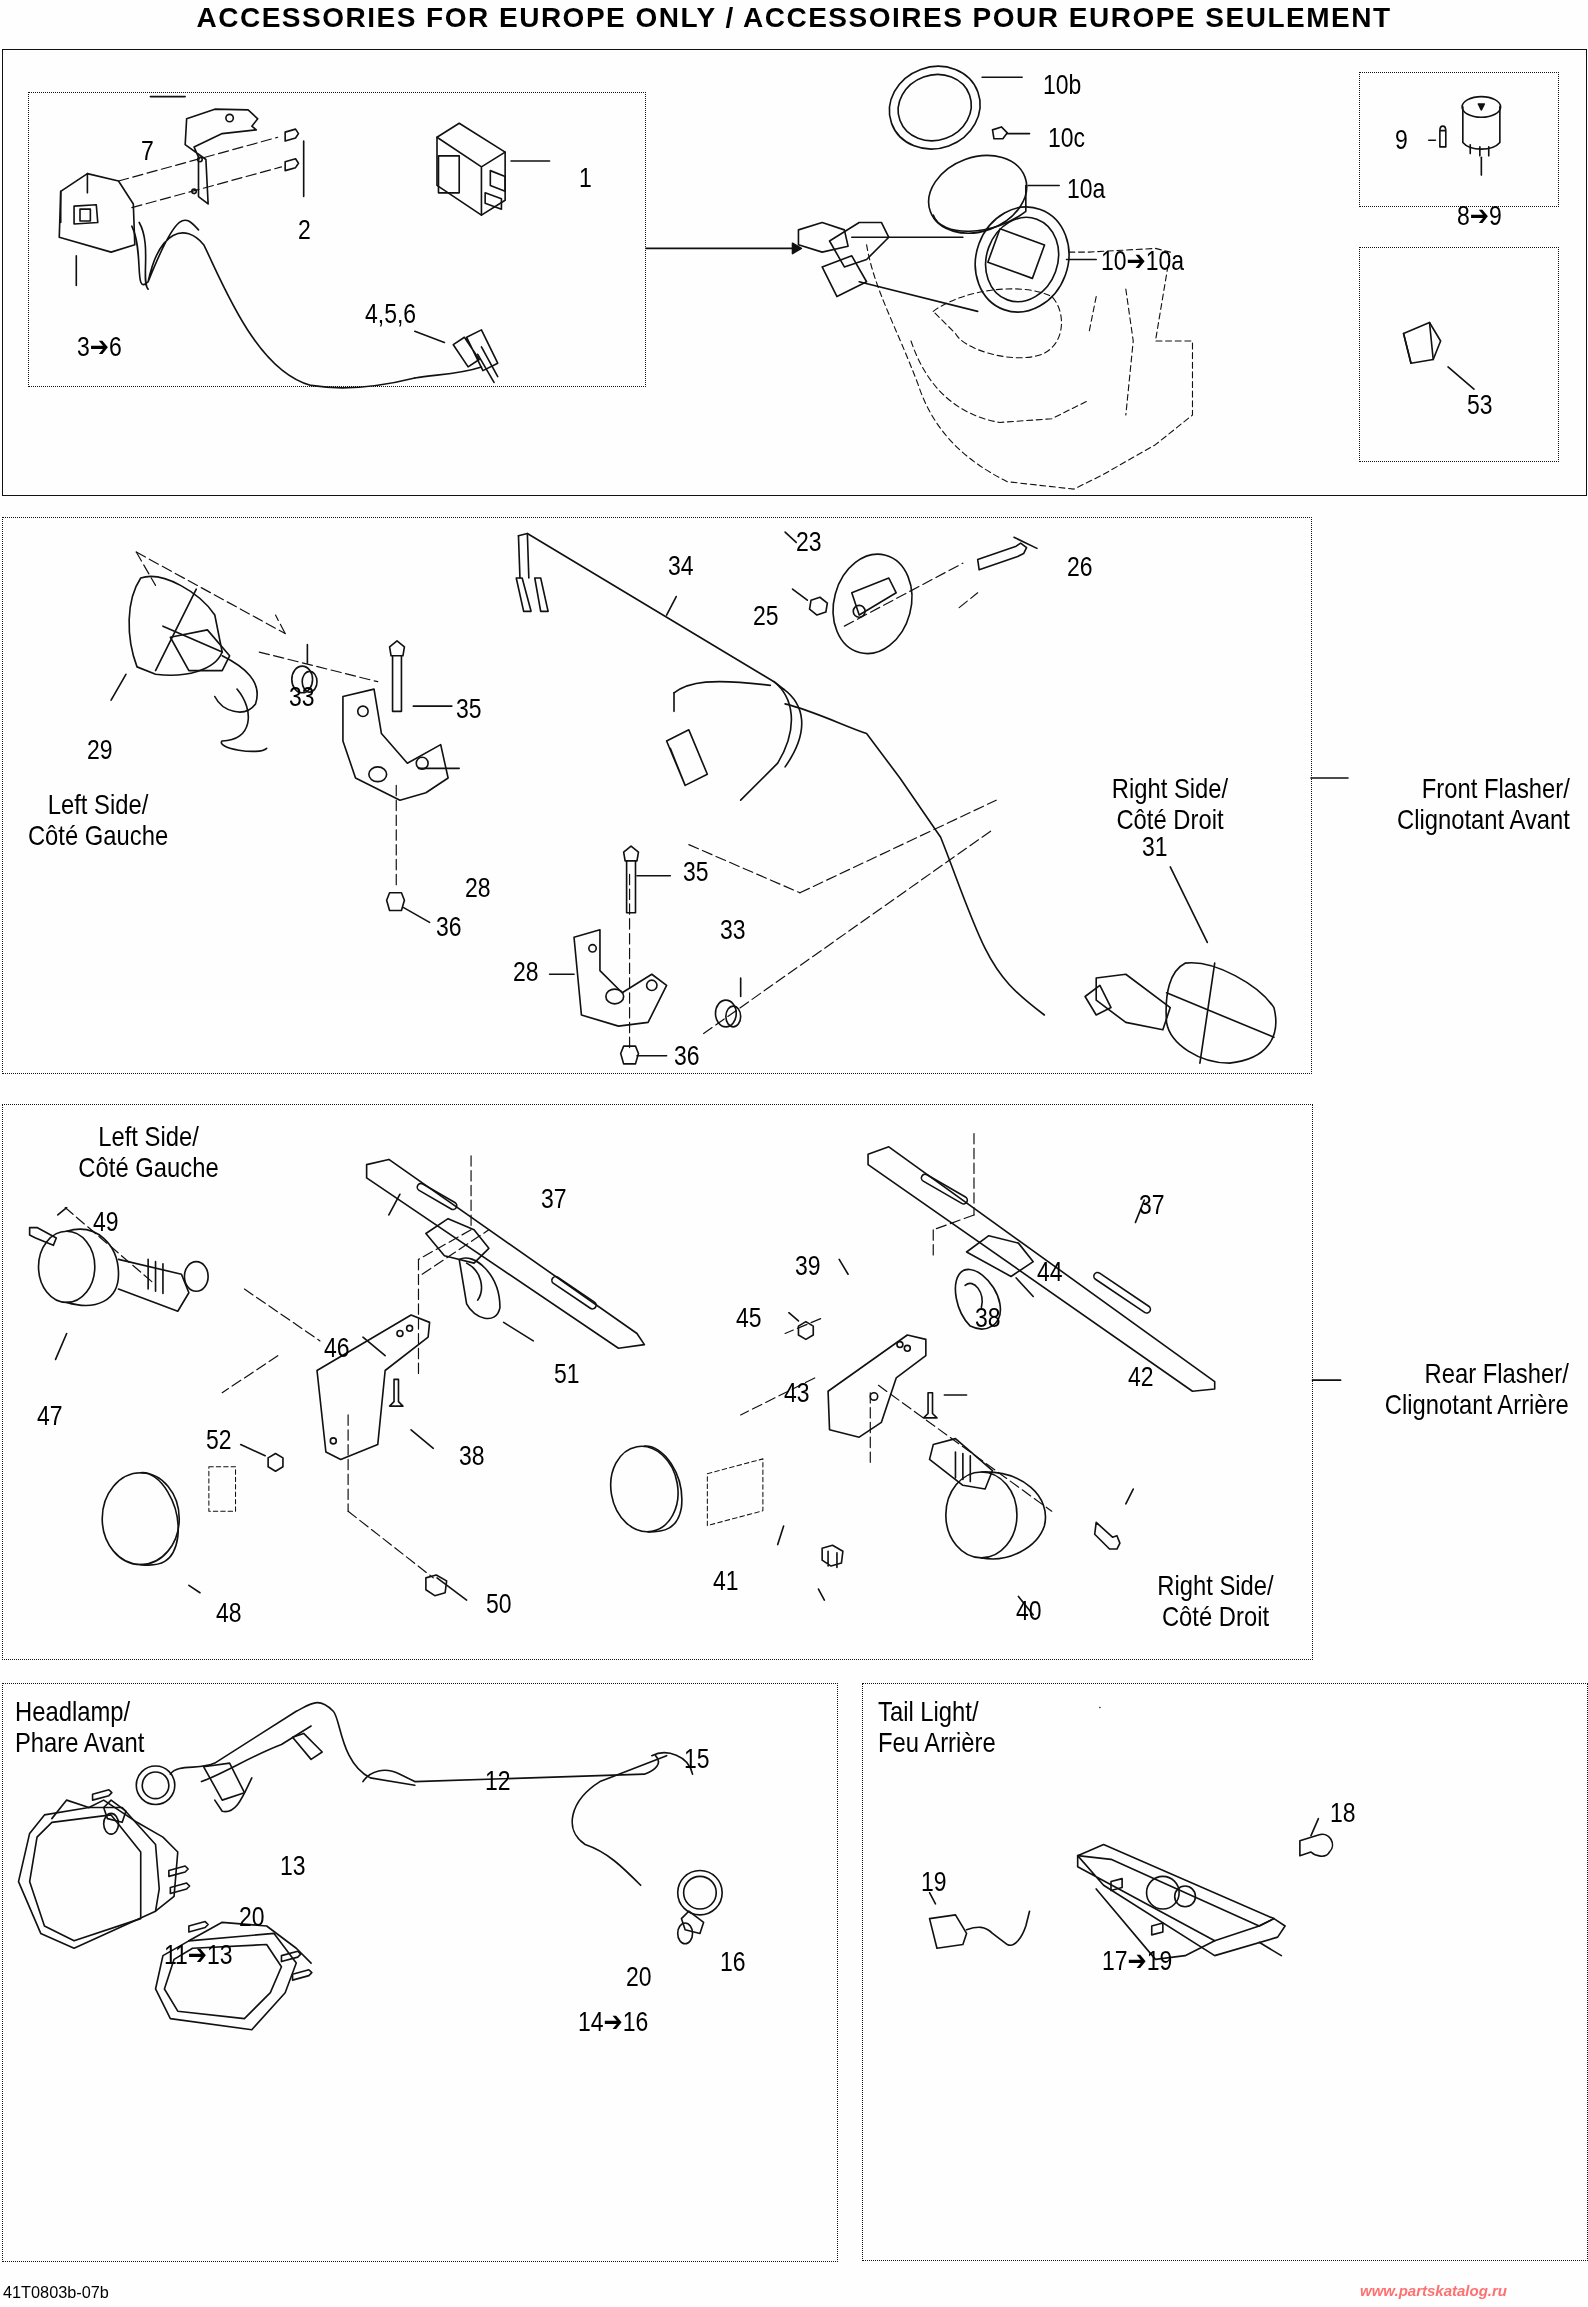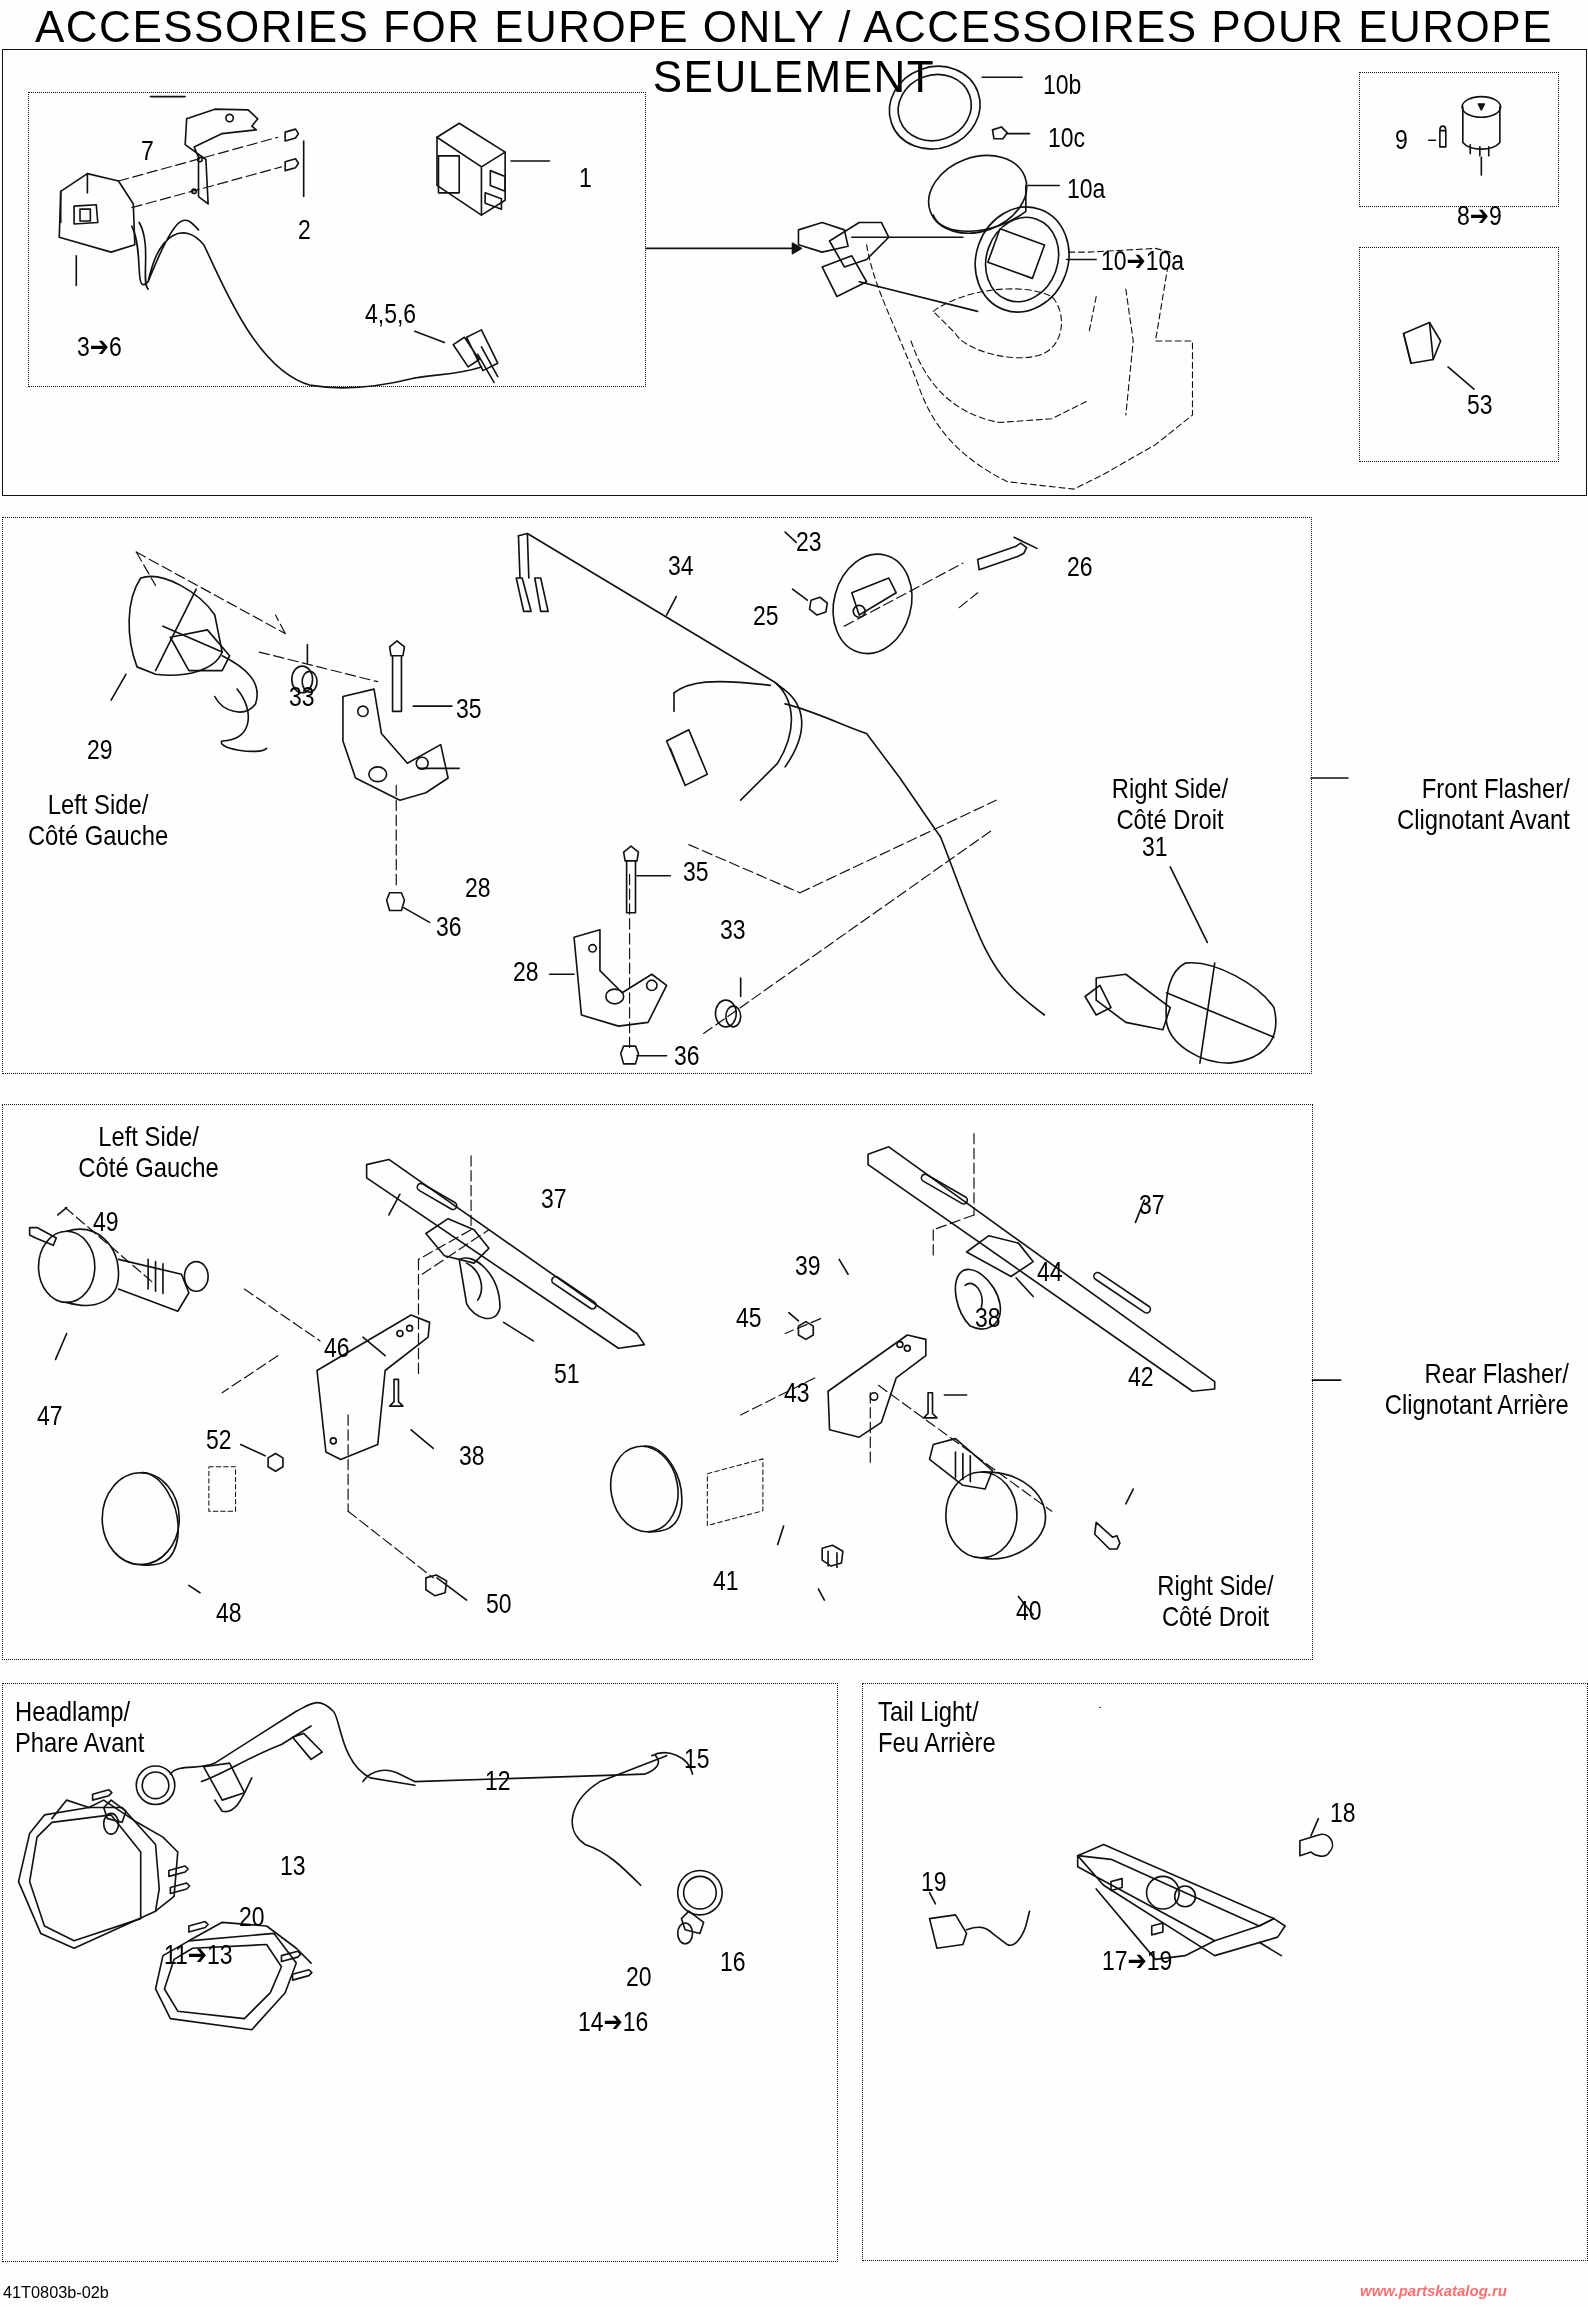--- a/index.html
+++ b/index.html
@@ -1,19 +1,19 @@
 <!DOCTYPE html>
 <html style="font-size:12px"><head>
 <meta charset="utf-8">
 <style>
   html, body { margin:0; padding:0; background:#fdfefd; }
   body { width:1588px; height:2307px; position:relative; overflow:hidden;
          font-family:"Liberation Sans", "DejaVu Sans", sans-serif; color:#000; }
   .title { position:absolute; left:0; top:1.5px; width:1588px; text-align:center;
-           font-size:44px; letter-spacing:1.5px; font-weight:normal; transform:scaleX(1.0); }
+           font-size:28px; letter-spacing:1.5px; font-weight:bold; transform:scaleX(1.0); }
   .frame { position:absolute; border:1.5px solid #111; box-sizing:border-box; }
   .frame.dotted { border:1.5px dotted #111; }
   svg.art { position:absolute; left:0; top:0; width:1588px; height:2307px; pointer-events:none; }
   .lbl { position:absolute; font-size:28px; line-height:1; white-space:nowrap; transform:scaleX(0.82); transform-origin:left top; }
   .txt { position:absolute; font-size:28px; line-height:1.1; white-space:nowrap; text-align:center; transform:scaleX(0.85); transform-origin:center top; }
   .txt.left { text-align:left; transform-origin:left top; }
   .footer-code { position:absolute; left:3px; top:2283px; font-size:16.3px; }
   .watermark { position:absolute; right:81px; top:2282px; font-size:15px; font-weight:bold; font-style:italic; color:#ff7070; }
 </style>
 </head>
@@ -462,15 +462,15 @@
 <div class="lbl" style="left:578px;top:2008px;">14➔16</div>
 
 <div class="txt left" style="left:878px;top:1697px;">
   <div>Tail Light/</div>
   <div>Feu Arrière</div>
 </div>
 <div class="lbl" style="left:1330px;top:1799px;">18</div>
 <div class="lbl" style="left:921px;top:1868px;">19</div>
 <div class="lbl" style="left:1102px;top:1947px;">17➔19</div>
 
-<div class="footer-code">41T0803b-02b</div>
+<div class="footer-code">41T0803b-07b</div>
 <div class="watermark">www.partskatalog.ru</div>
 
 
 </body></html>

